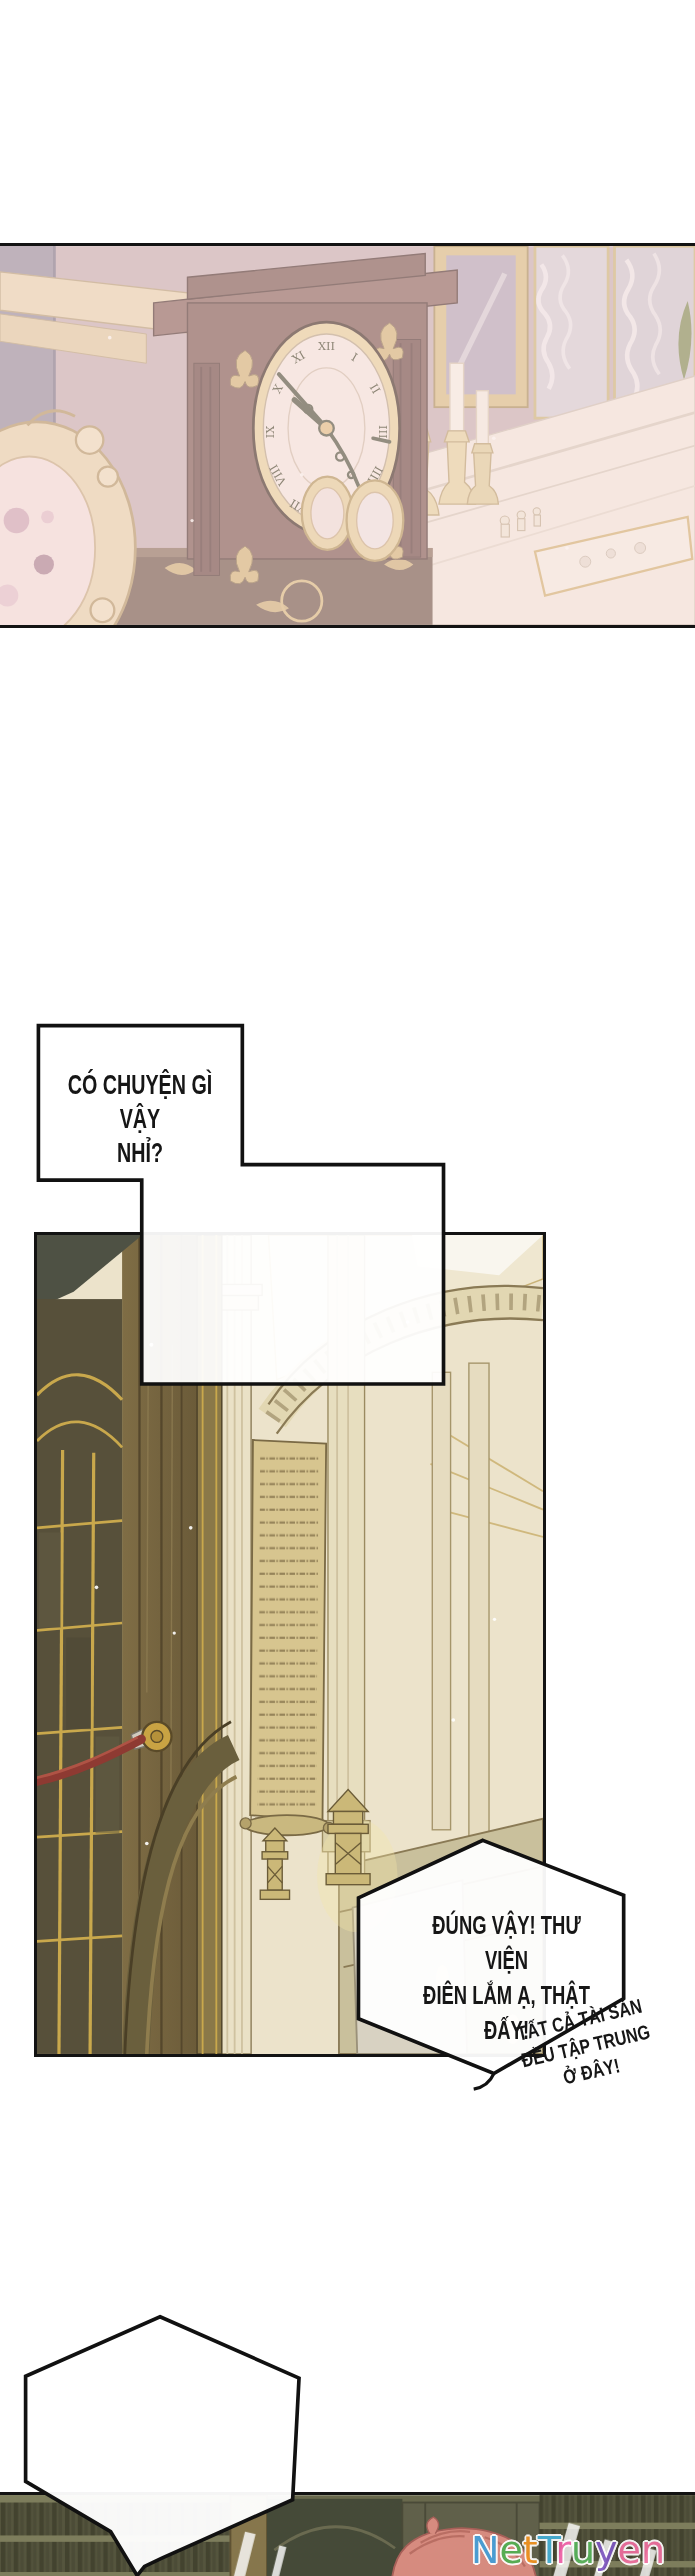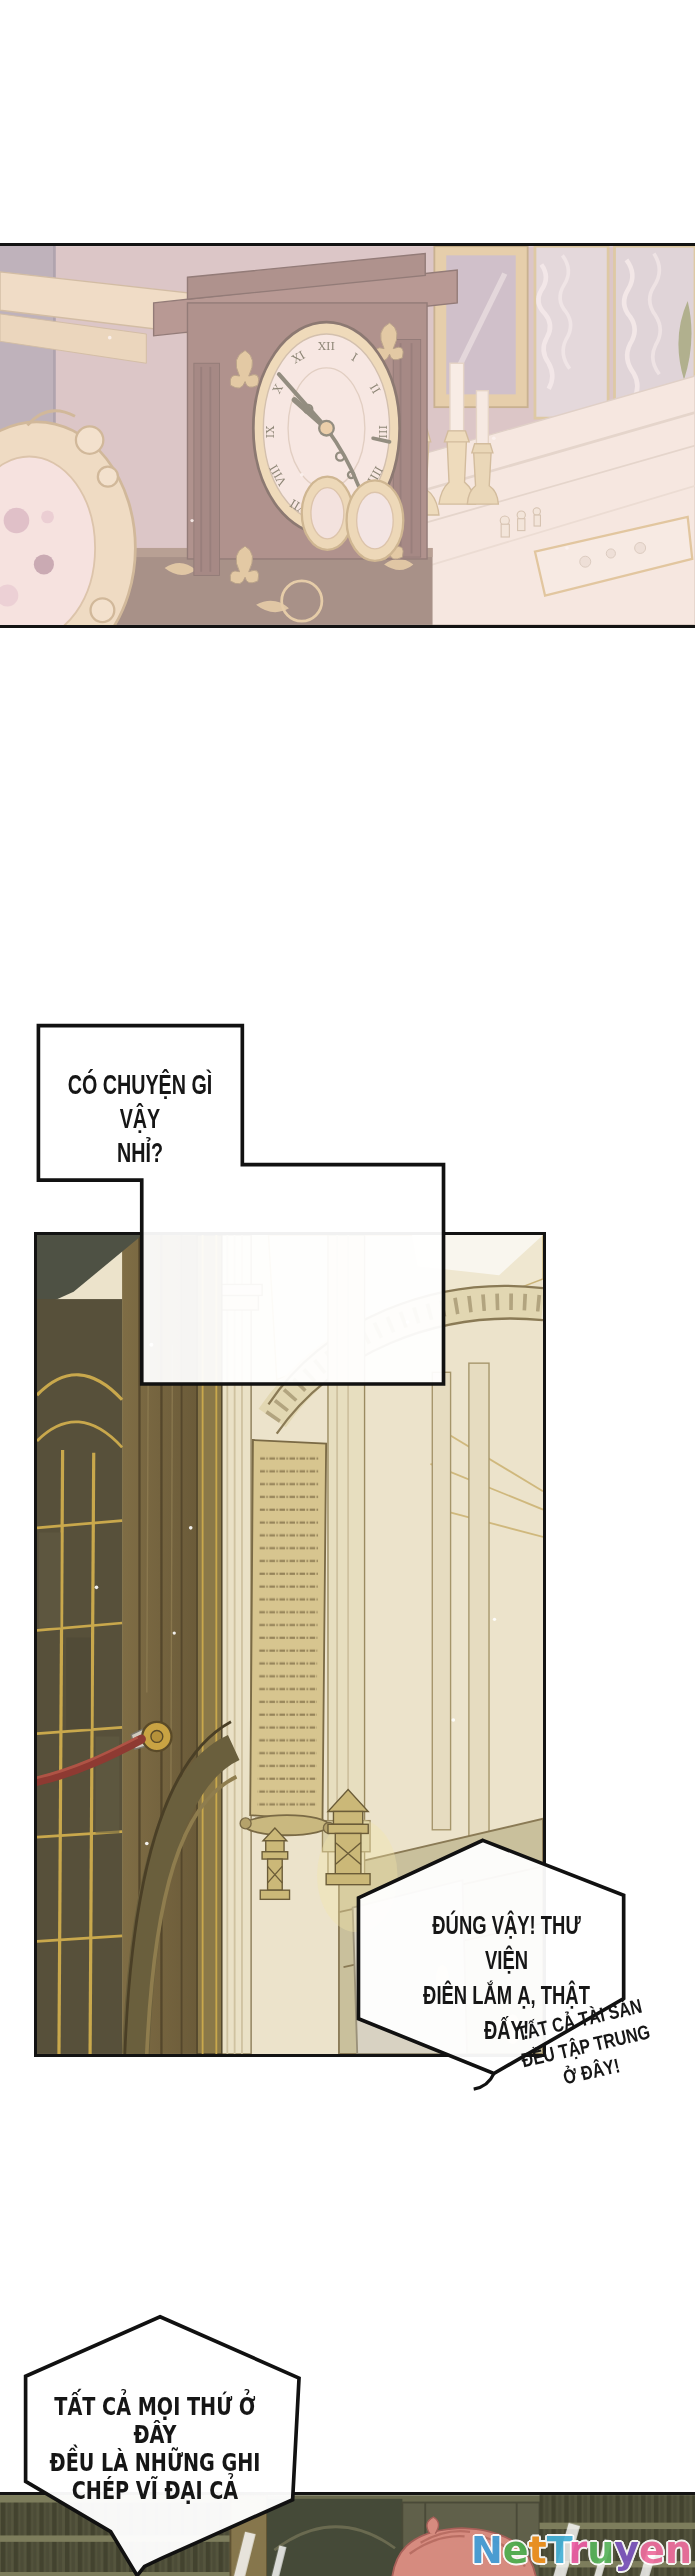--- a/index.html
+++ b/index.html
@@ -14,21 +14,21 @@
   .cond{transform:scaleX(0.72);transform-origin:50% 50%;}
   .cond-narrow{transform:scaleX(0.8);transform-origin:50% 50%;}
   #t-b1{left:38px;top:1068px;width:204px;font-size:27.4px;line-height:34px;}
   #t-b2{left:142px;top:1222px;width:302px;font-size:27.4px;line-height:37px;}
   #t-b3{left:374px;top:1908px;width:265px;font-size:25.6px;line-height:35px;}
   #t-cap{left:494px;top:2006px;width:183px;font-size:20px;line-height:26.5px;transform:rotate(-13deg);transform-origin:50% 50%;}
   #t-b4{left:18.3px;top:2393px;width:274px;font-size:24px;line-height:28px;
         font-family:"DejaVu Sans",sans-serif;font-weight:bold;}
   #t-b4 .inner{transform:scaleX(0.8);transform-origin:50% 50%;}
   .wm{position:absolute;left:471px;top:2528px;z-index:7;font-family:"DejaVu Sans",sans-serif;
-      font-weight:bold;font-size:38px;letter-spacing:0px;opacity:0.92;white-space:nowrap;}
+      font-weight:normal;font-size:38px;letter-spacing:0px;opacity:0.92;white-space:nowrap;}
   .wm span{text-shadow:1.8px 0 0 #fff,-1.8px 0 0 #fff,0 1.8px 0 #fff,0 -1.8px 0 #fff,
            1.4px 1.4px 0 #fff,-1.4px 1.4px 0 #fff,1.4px -1.4px 0 #fff,-1.4px -1.4px 0 #fff;}
 </style>
 </head>
 <body>
 
 <div class="page">
 
   <section class="panel panel-top">
     <svg width="695" height="379" viewBox="0 0 760 414">
@@ -390,23 +390,16 @@
       <div>ĐÚNG VẬY! THƯ VIỆN</div>
       <div>ĐIÊN LẮM Ạ, THẬT ĐẤY!</div>
     </div>
   </div>
   <div class="btxt" id="t-cap">
     <div class="cond-narrow">
       <div>TẤT CẢ TÀI SẢN</div>
       <div>ĐỀU TẬP TRUNG Ở ĐÂY!</div>
     </div>
   </div>
-  <div class="btxt" id="t-b4">
-    <div class="inner">
-      <div>TẤT CẢ MỌI THỨ Ở ĐÂY</div>
-      <div>ĐỀU LÀ NHỮNG GHI</div>
-      <div>CHÉP VĨ ĐẠI CẢ</div>
-    </div>
-  </div>
 
   <div class="wm" id="watermark"><span style="color: rgb(63, 158, 216);">N</span><span style="color: rgb(76, 175, 80);">e</span><span style="color: rgb(243, 148, 32);">t</span><span style="color: rgb(69, 177, 216);">T</span><span style="color: rgb(239, 95, 167);">r</span><span style="color: rgb(88, 181, 92);">u</span><span style="color: rgb(126, 87, 194);">y</span><span style="color: rgb(240, 111, 160);">e</span><span style="color: rgb(240, 111, 160);">n</span></div>
 </div>
 
 
 </body></html>

